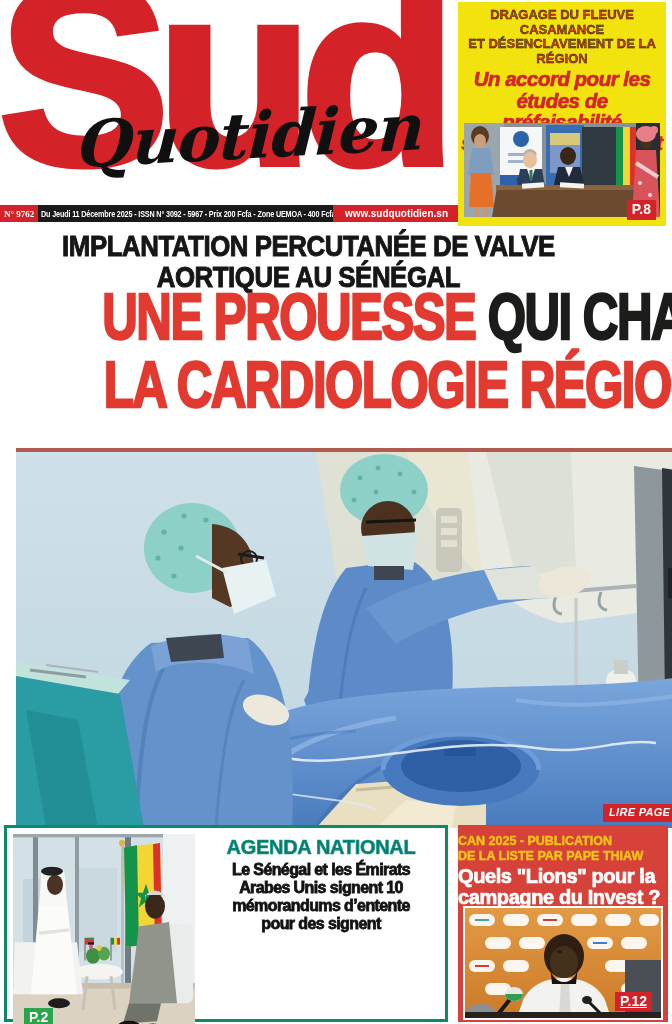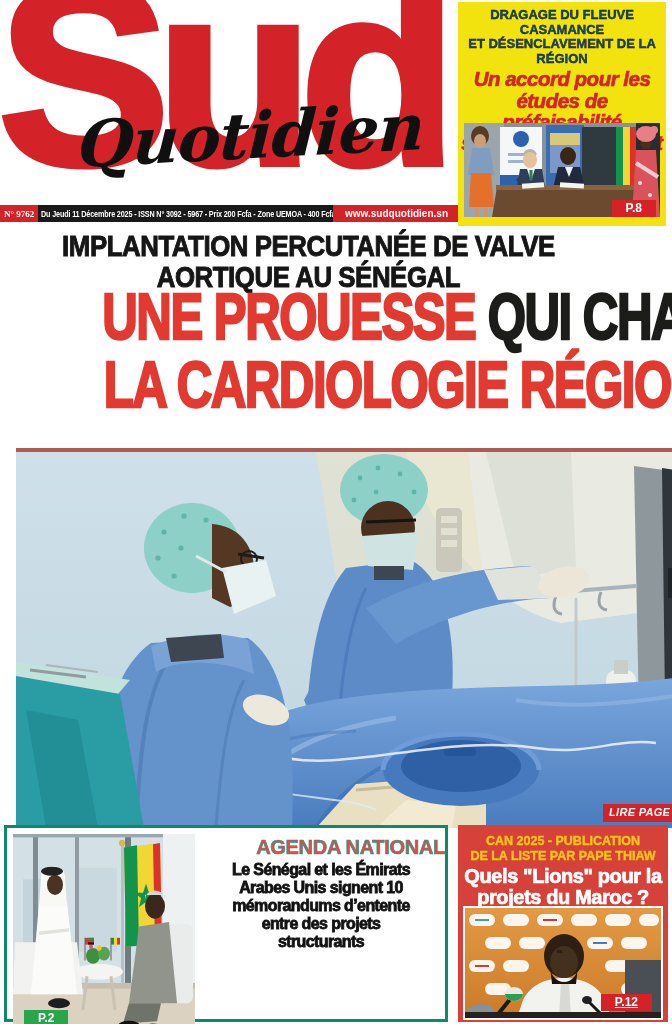--- a/index.html
+++ b/index.html
@@ -18,30 +18,30 @@
   .issue-details{background:#191919;color:#fff;flex:1;display:flex;align-items:center;
                  padding:0 3px;overflow:hidden;}
   .issue-details .squeeze{font-size:9.5px;font-weight:700;white-space:nowrap;
                           transform:scaleX(0.76);transform-origin:left center;letter-spacing:-0.2px;}
   .website{background:#d42328;color:#fff;font-size:10px;font-weight:700;
            display:flex;align-items:center;padding:0 12px;white-space:nowrap;}
 
   
   .yellow-box{position:absolute;left:458px;top:2px;width:208px;height:224px;
               background:#f2e30e;text-align:center;}
-  .yb-kicker{margin-top:6px;font-size:13px;font-weight:700;color:#0c4a6e;line-height:1.12;
+  .yb-kicker{margin-top:6px;font-size:13px;font-weight:700;color:#c2410c;line-height:1.12;
              -webkit-text-stroke:0.4px #141414;}
   .yb-headline{margin-top:2px;font-size:20.5px;font-weight:700;color:#d3262a;line-height:1.04;
                letter-spacing:-0.5px;font-style:italic;-webkit-text-stroke:0.7px #d3262a;}
   .yb-photo{position:absolute;left:6px;top:121px;width:196px;height:94px;}
   .yb-photo svg{display:block;width:100%;height:100%;}
 
   
-  .badge{position:absolute;background:#d42328;color:#fff;font-weight:700;font-size:12px;
-         padding:1px 14px;line-height:1.25;}
+  .badge{position:absolute;background:#d42328;color:#fff;font-weight:700;font-size:14px;
+         padding:1px 5px;line-height:1.25;}
   .yb-badge{right:10px;top:198px;}
   .lire-badge{right:2px;bottom:6px;font-size:11px;font-style:italic;padding:2px 6px;
               letter-spacing:0.3px;}
   .bl-badge{left:11px;bottom:9px;background:#2aa54c;}
   .br-badge{right:9px;bottom:7px;text-decoration:underline;}
 
   
   .main-kicker{position:absolute;left:0;top:231px;width:616px;text-align:center;
                color:#161616;font-weight:700;font-size:30px;line-height:1.02;}
   .main-kicker .sq{display:inline-block;transform:scaleX(0.86);transform-origin:center;
@@ -58,28 +58,28 @@
   
   .main-photo{position:absolute;left:0;top:432px;width:672px;height:380px;}
   .main-photo svg{display:block;width:100%;height:100%;}
 
   
   .bl-box{position:absolute;left:4px;top:825px;width:444px;height:197px;
           border:3px solid #0d8a67;background:#fff;box-sizing:border-box;}
   .bl-photo{position:absolute;left:6px;top:6px;width:182px;height:202px;}
   .bl-photo svg{display:block;width:100%;height:100%;}
   .bl-text{position:absolute;left:190px;top:8px;width:248px;text-align:center;}
-  .bl-kicker{font-size:20px;font-weight:700;color:#ef4444;line-height:1.1;
-             letter-spacing:-0.3px;text-align:right;-webkit-text-stroke:0.7px #12a188;}
+  .bl-kicker{font-size:20px;font-weight:700;color:#0f766e;line-height:1.1;
+             letter-spacing:-0.3px;-webkit-text-stroke:0.7px #12a188;}
   .bl-headline{margin-top:3px;font-size:16px;font-weight:700;color:#121212;line-height:1.12;
                letter-spacing:-0.6px;-webkit-text-stroke:0.8px #121212;}
 
   
   .br-box{position:absolute;left:458px;top:825px;width:210px;height:197px;
-          background:#d6423a;text-align:center;}
+          background:#d6423a;text-align:left;}
   .br-kicker{margin-top:9px;font-size:12.5px;font-weight:700;color:#f5c518;line-height:1.18;
              -webkit-text-stroke:0.4px #f5c518;}
   .br-headline{margin-top:2px;font-size:20px;font-weight:700;color:#ffffff;line-height:1.05;
                letter-spacing:-0.4px;-webkit-text-stroke:0.7px #ffffff;}
   .br-photo{position:absolute;left:7px;top:83px;width:196px;height:110px;
             outline:2px solid #ffffff;}
   .br-photo svg{display:block;width:100%;height:100%;}
 </style>
 </head>
 <body>
@@ -363,34 +363,33 @@
       <span class="badge bl-badge">P.2</span>
     </div>
     <div class="bl-text">
       <div class="bl-kicker">
         <div>AGENDA NATIONAL</div>
       </div>
       <div class="bl-headline">
         <div>Le Sénégal et les Émirats</div>
         <div>Arabes Unis signent 10</div>
         <div>mémorandums d’entente</div>
-        <div>entre des projets</div>
-        <div>structurants</div>
+        <div>pour des signent</div>
       </div>
     </div>
   </section>
 
   <section class="br-box">
     <div class="br-kicker">
       <div>CAN 2025 - PUBLICATION</div>
       <div>DE LA LISTE PAR PAPE THIAW</div>
     </div>
     <div class="br-headline">
       <div>Quels "Lions" pour la</div>
-      <div>projets du Maroc ?</div>
+      <div>campagne du Invest ?</div>
     </div>
     <div class="br-photo">
       <svg viewBox="0 0 196 110" preserveAspectRatio="none">
         <defs>
           <linearGradient id="orange" x1="0" y1="0" x2="0" y2="1">
             <stop offset="0" stop-color="#e39a45"></stop>
               <stop offset="1" stop-color="#cc7b28"></stop>
           </linearGradient>
         </defs>
         <rect width="196" height="110" fill="url(#orange)"></rect>

